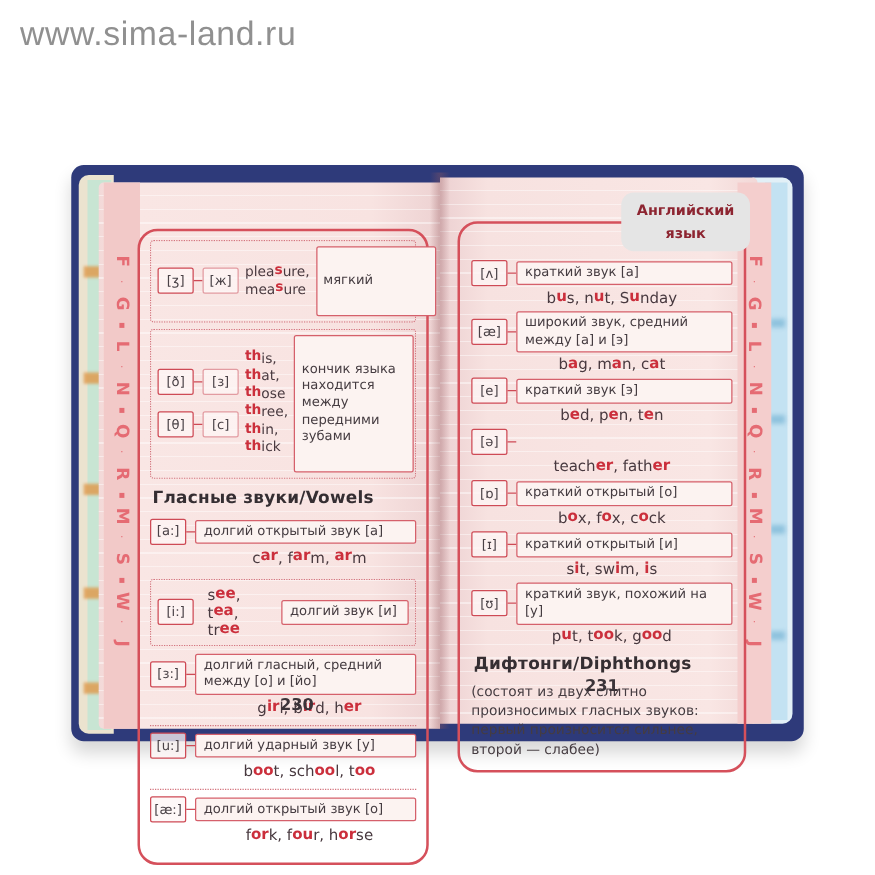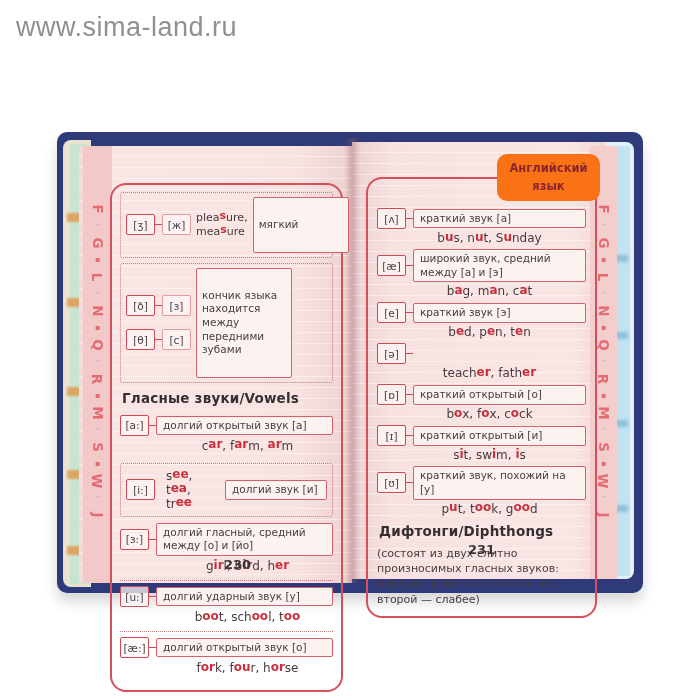--- a/index.html
+++ b/index.html
@@ -67,21 +67,21 @@
         padding:5px 5px;margin:6px 0 4px;}
   .vrow.inline .iwords{flex:1;margin-left:6px;font-size:12px;color:#48393f;}
   .vrow.inline .desc{flex:0 0 88px;}
 
   .hl{color:#cb2f3c;font-weight:600;position:relative;top:-1.5px;}
 
   .rrow{margin-bottom:1px;}
   .rrow .words{margin:2px 0 4px 16px;}
   .para{font-size:11px;color:#453c41;line-height:1.4;margin-top:3px;}
 
-  .tab{position:absolute;left:497px;top:154px;width:103px;height:47px;background:#f97316;border-radius:10px;
+  .tab{position:absolute;left:497px;top:154px;width:103px;height:47px;background:#e5e5e5;border-radius:10px;
        z-index:5;display:flex;flex-direction:column;align-items:center;justify-content:center;
        color:#8d2531;font-weight:bold;font-size:11.5px;line-height:1.5;}
 
   .pnum{position:absolute;z-index:4;font-weight:bold;font-size:13px;color:#3b3439;}
   #pnum-left{left:208px;top:557px;margin-left:16px;}
   #pnum-right{left:468px;top:542px;}
 </style>
 </head>
 <body>
 
@@ -178,20 +178,27 @@
               <span class="sym en">[ð]</span>
               <span class="conn"></span>
               <span class="sym ru">[з]</span>
             </div>
             <div class="pair">
               <span class="sym en">[θ]</span>
               <span class="conn"></span>
               <span class="sym ru">[с]</span>
             </div>
           </div>
+          <div class="wcol">
+            <div class="wline"><span class="hl">th</span><span>is, </span><span class="hl">th</span><span>at,</span></div>
+            <div class="wline"><span class="hl">th</span><span>ose</span></div>
+            <div class="wline"><span class="hl">th</span><span>ree,</span></div>
+            <div class="wline"><span class="hl">th</span><span>in,</span></div>
+            <div class="wline"><span class="hl">th</span><span>ick</span></div>
+          </div>
           <div class="note">кончик языка находится между передними зубами</div>
         </div>
       </div>
     <div class="heading">Гласные звуки/Vowels</div>
     <div id="vowel-rows">
         <div class="vrow">
           <div class="vline">
             <span class="sym en">[a:]</span>
             <span class="conn"></span>
             <div class="desc">долгий открытый звук [а]</div>

